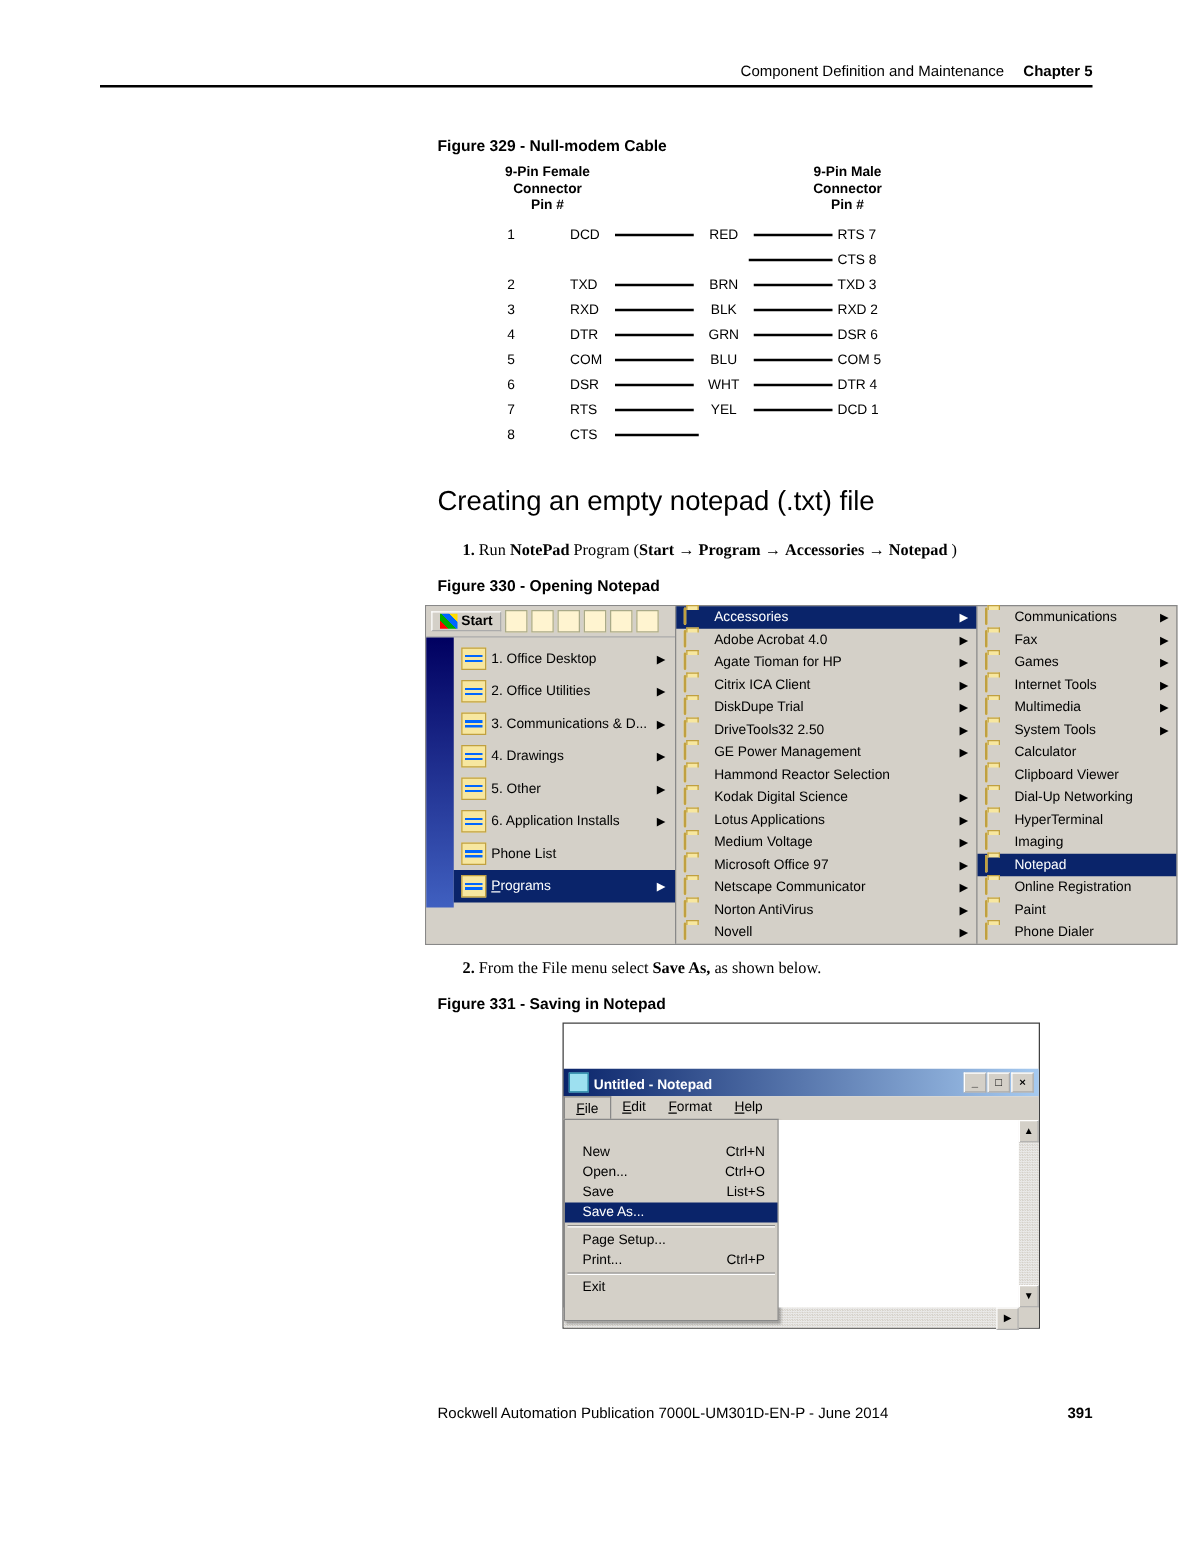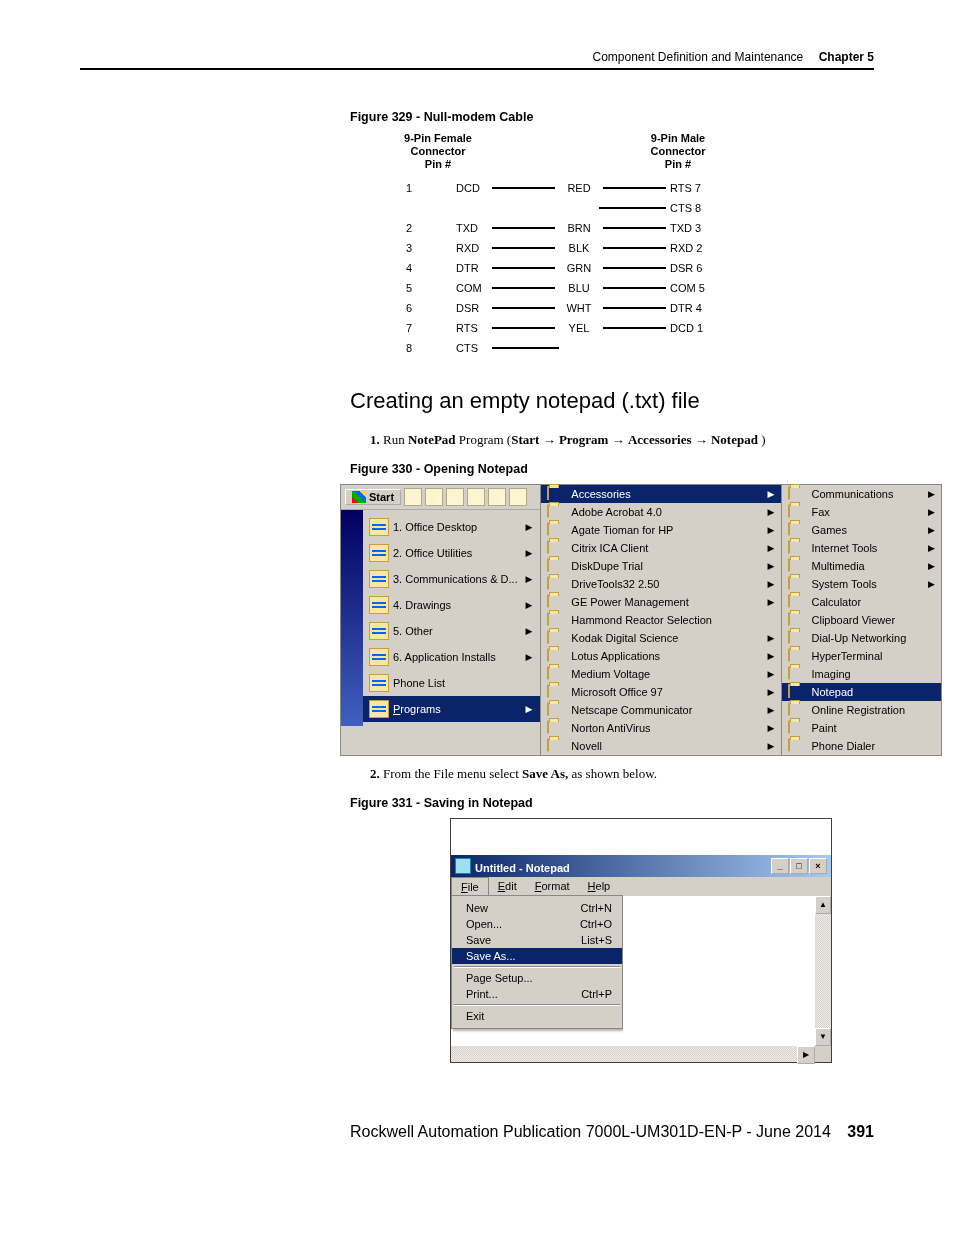--- a/index.html
+++ b/index.html
@@ -151,40 +151,40 @@
     font-size: 11px;
   }
   .np-menubar span { padding: 3px 9px; }
   .np-menubar span.active { background: #d4d0c8; border: 1px solid #888; border-bottom: none;}
   .np-body { display: flex; height: 150px; }
   .np-dropdown {
     background: #d4d0c8;
     border: 1px solid #888;
     box-shadow: 2px 2px 2px rgba(0,0,0,0.3);
     width: 170px;
-    padding: 4px 0;
+    padding: 18px 0;
     margin-top: -1px;
   }
   .np-dd-item { display: flex; padding: 2px 10px 2px 14px; }
   .np-dd-item.sel { background: #0a246a; color: #fff; }
   .np-dd-item .sc { margin-left: auto; }
   .np-dd-sep { border-top: 1px solid #888; border-bottom: 1px solid #fff; margin: 2px 2px; }
   .np-text { flex: 1; background: #fff; position: relative; }
   .np-scroll-v { width: 16px; background: #d4d0c8; display: flex; flex-direction: column; }
   .sb-btn { height: 16px; background: #d4d0c8; border: 1px outset #fff; display:flex; align-items:center; justify-content:center; font-size:8px;}
   .sb-track { flex: 1; background: repeating-conic-gradient(#d4d0c8 0 25%, #eee 25% 50%) 0 0/2px 2px; }
   .np-scroll-h { height: 16px; background: #d4d0c8; display: flex;}
   .np-scroll-h .sb-track { flex: 1; }
   .resize-grip { width: 16px; height: 16px; background: #d4d0c8; }
   
   .footer {
     display: flex;
     justify-content: space-between;
     font-family: "Myriad Pro", "Segoe UI", Arial, sans-serif;
-    font-size: 16px;
+    font-size: 12px;
     margin-top: 60px;
   }
 </style>
 </head>
 <body>
 
 <div class="header-right">
   <span>Component Definition and Maintenance</span>
   <span class="chapter-label">Chapter 5</span>
 </div>

